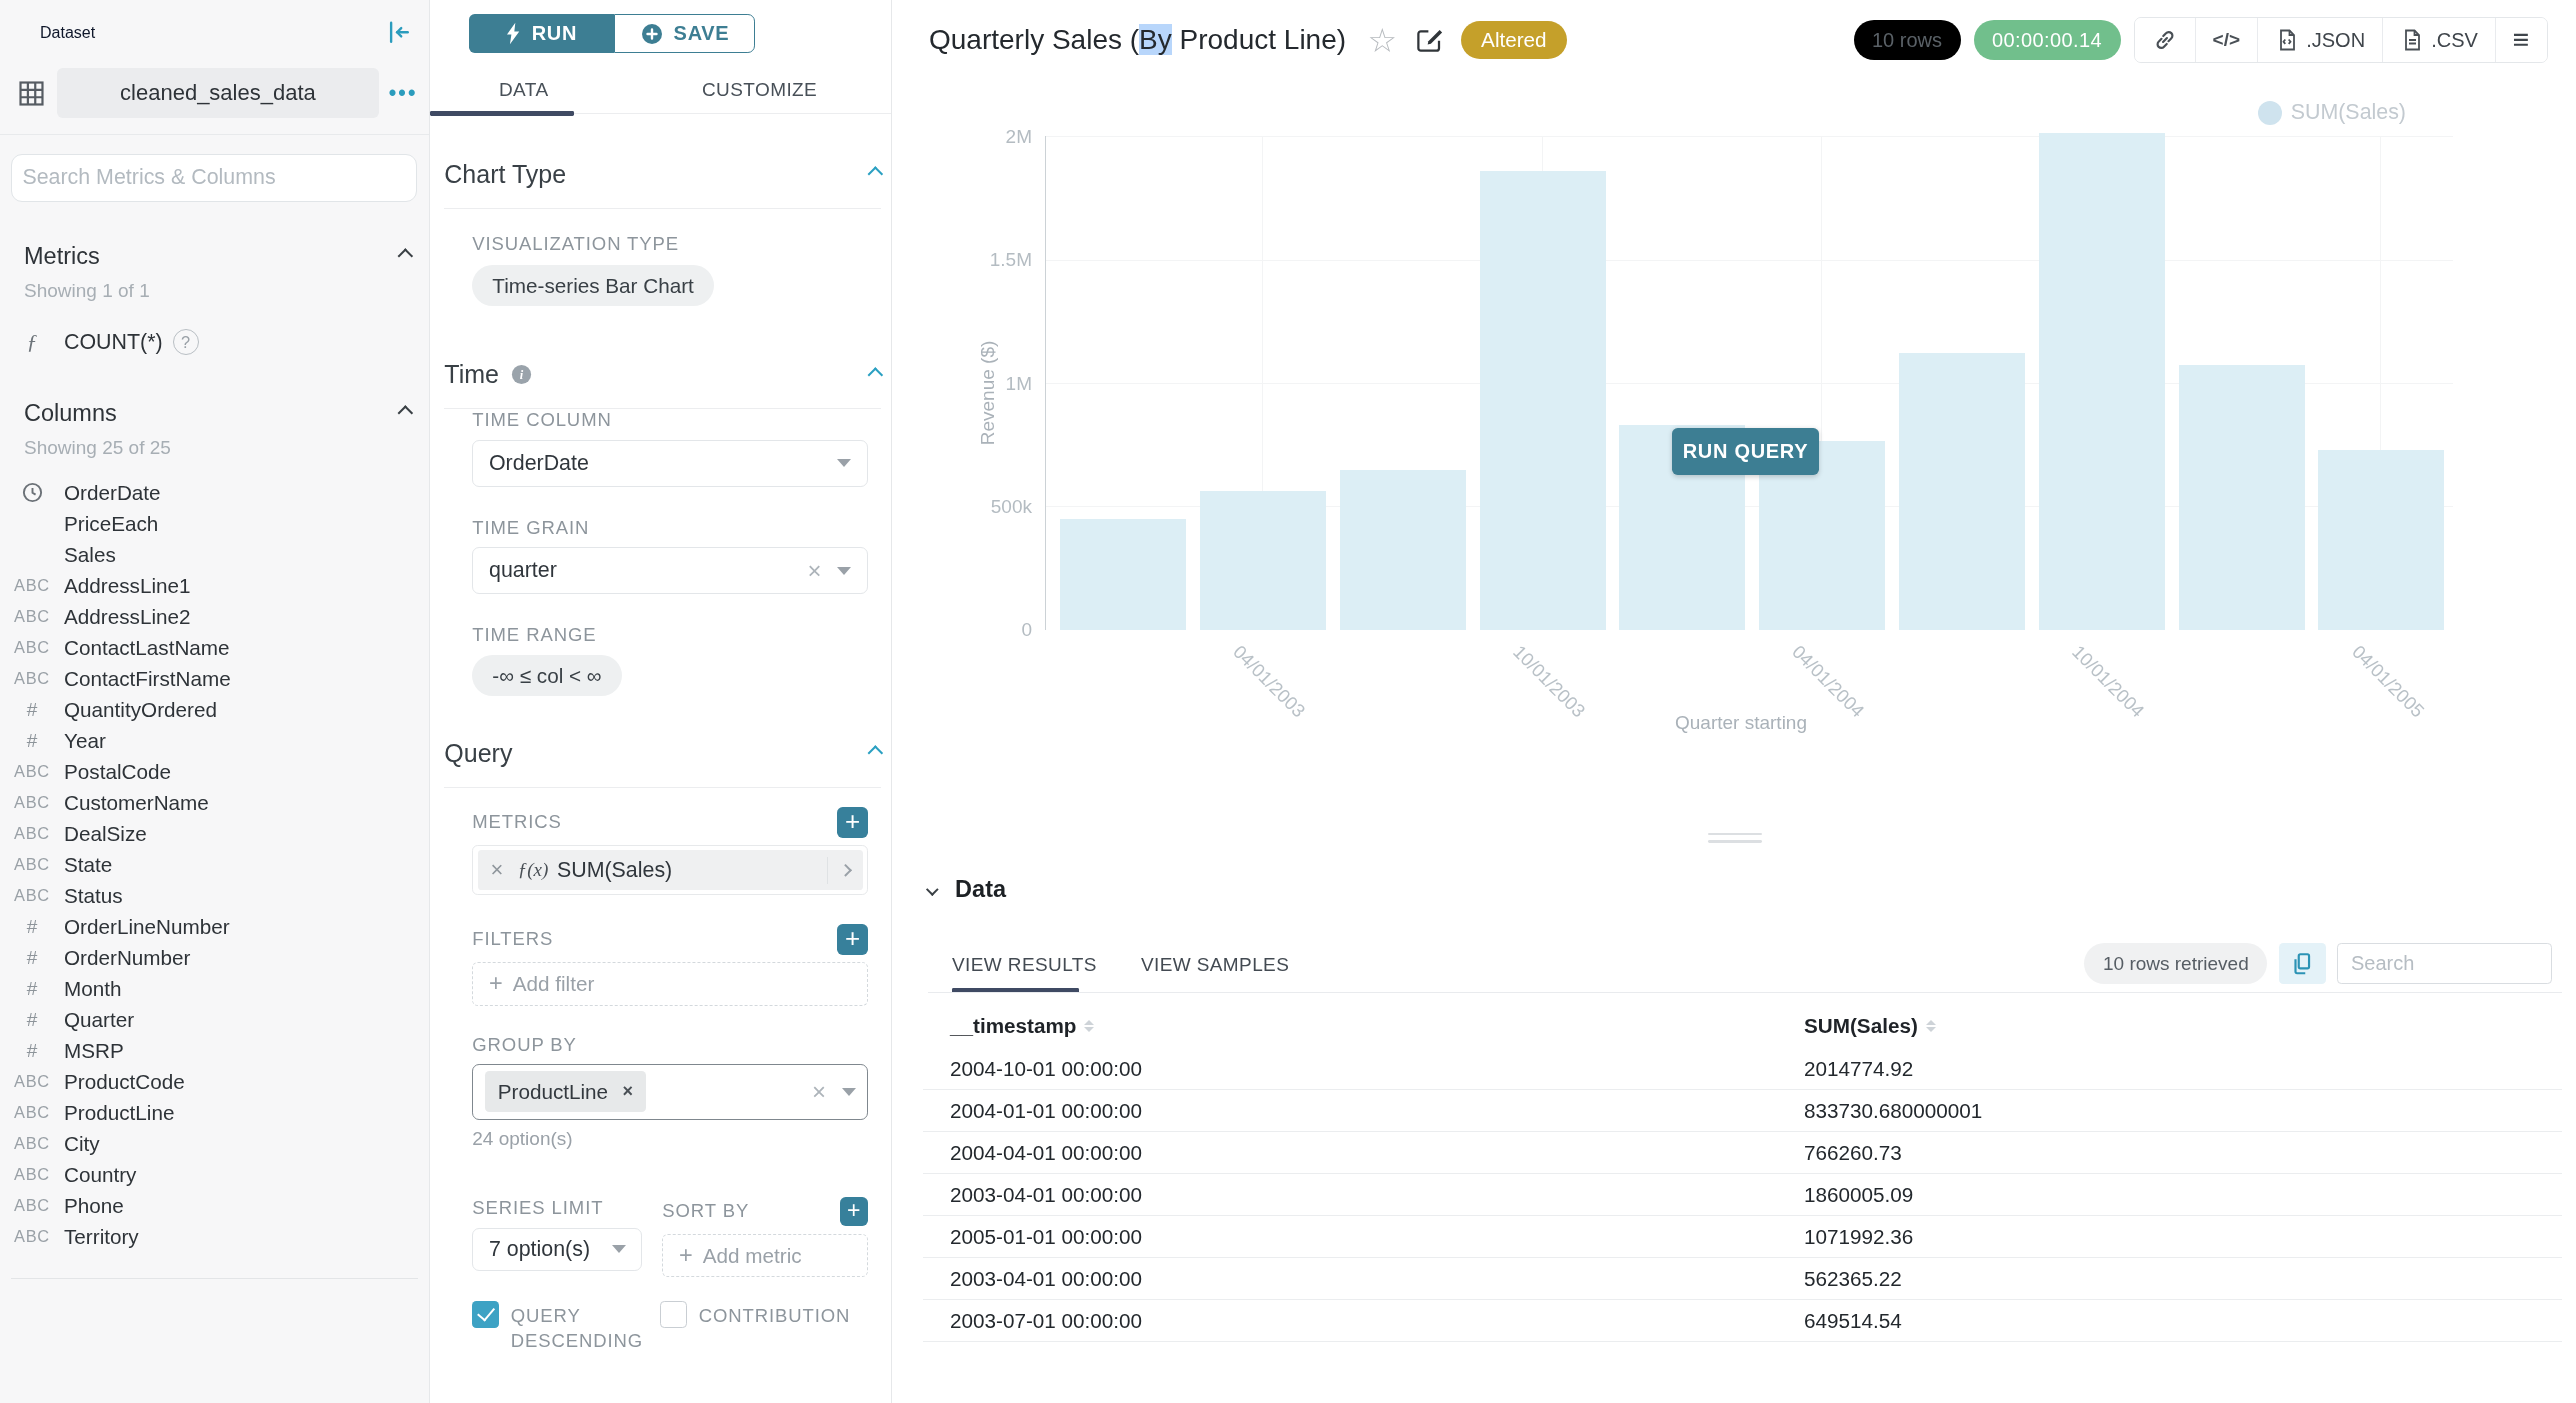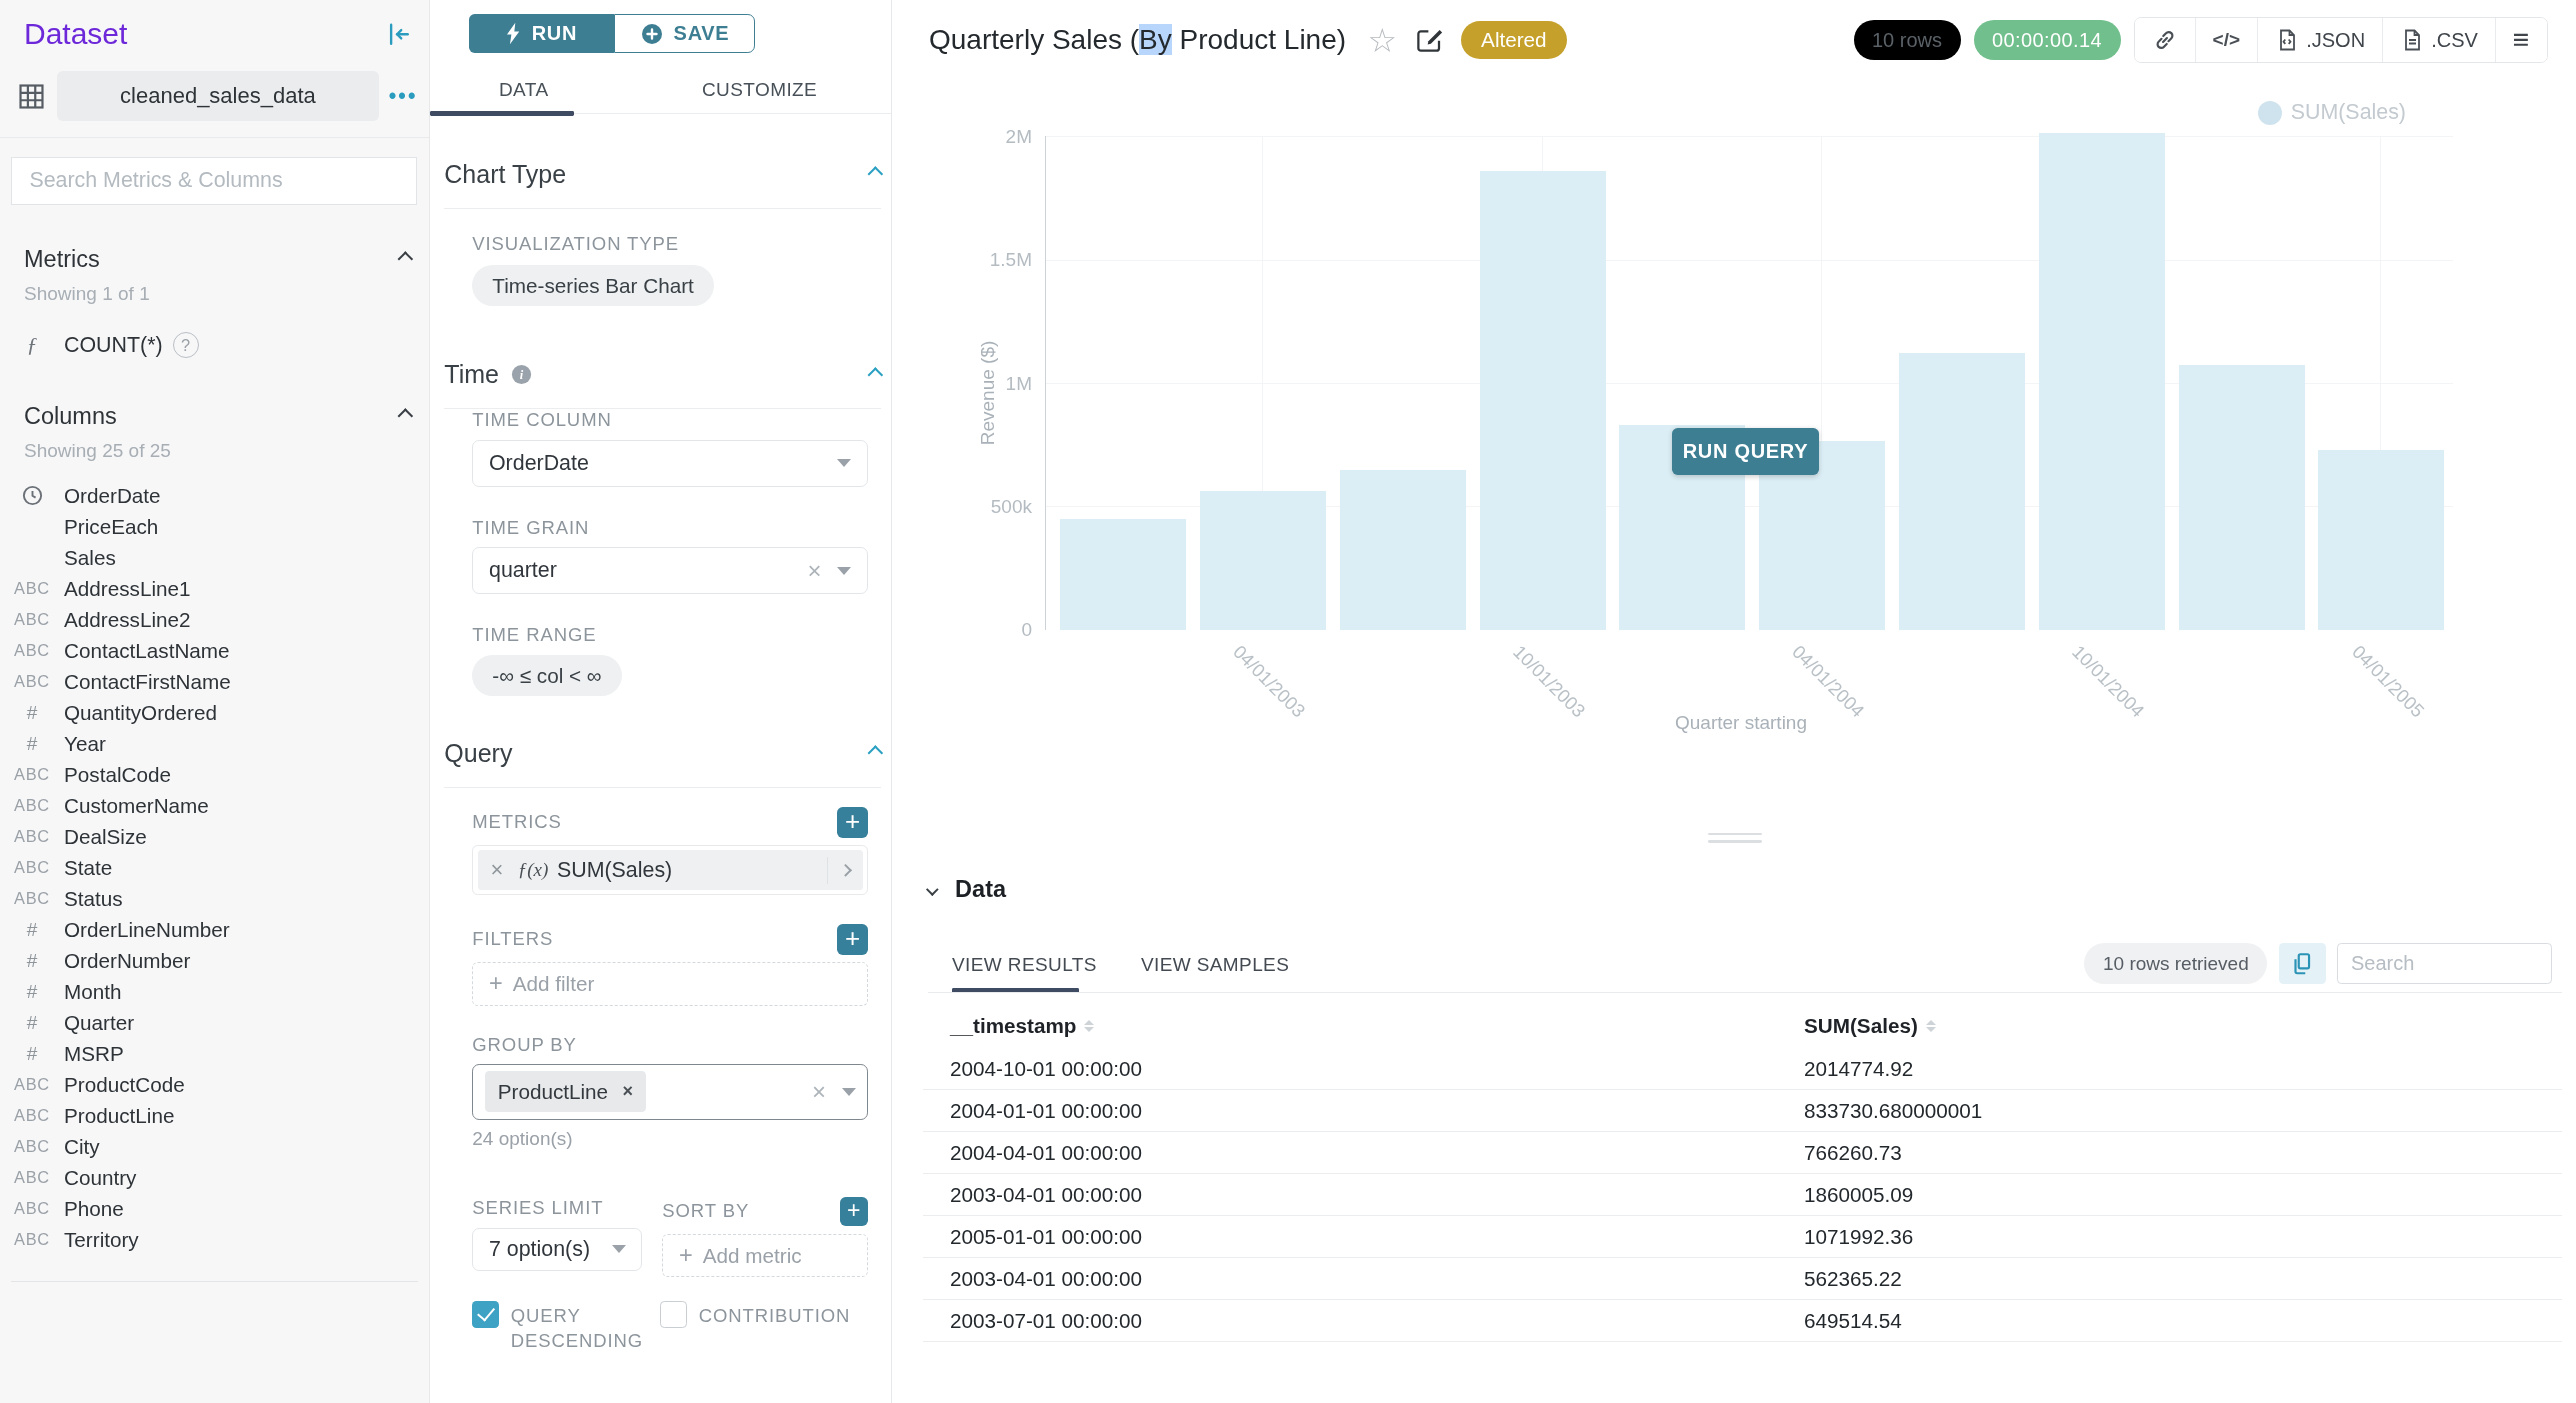--- a/index.html
+++ b/index.html
@@ -3,30 +3,30 @@
 <meta charset="utf-8">
 <style>
   * { margin:0; padding:0; box-sizing:border-box; }
   html,body { width:2576px; height:1404px; overflow:hidden; background:#fff;
     font-family:"Liberation Sans","DejaVu Sans",sans-serif; color:#2e3338; }
   .app { position:relative; width:2576px; height:1404px; display:flex; }
 
   
   .sidebar { width:430px; height:100%; background:#f7f7f8; border-right:1.4px solid #e6e8ea; flex-shrink:0; }
   .ds-head { display:flex; justify-content:space-between; align-items:center; margin:17px 15.7px 0 24px; }
-  .ds-title { font-size:30px; color:#6d28d9; }
+  .ds-title { font-size:16px; color:#0f172a;margin-left:16px; }
   .collapse-btn { width:31px; height:31px; display:flex; align-items:center; justify-content:center; cursor:pointer; }
   .ds-row { display:flex; align-items:center; margin:20px 8.6px 0 13px; }
   .grid-ic { width:37px; display:flex; justify-content:center; }
   .ds-pill { flex:1; height:50px; background:#ebecee; border-radius:5.7px; display:flex; align-items:center;
     justify-content:center; font-size:22px; color:#2e3338; margin:0 7.1px; }
   .ds-dots { color:#2b9cbd; font-size:21.4px; font-weight:bold; letter-spacing:2.1px; padding:0 2.9px; }
   .sb-divider { height:1.4px; background:#e8eaec; margin-top:15.7px; }
   .sb-search { display:block; width:calc(100% - 23px); margin:18.5px 11.4px 0 11.4px; height:48px; border:1.4px solid #e1e5e8;
-    border-radius:0; background:#fff; font-size:21.4px; padding:0 17px; color:#2e3338; outline:none;
+    border-radius:11px; background:#fff; font-size:21.4px; padding:0 10px; color:#2e3338; outline:none;
     font-family:inherit; }
   .sb-search::placeholder { color:#b3bac0; }
   .sec-head { display:flex; justify-content:space-between; align-items:center; margin:41px 18.5px 0 24px; }
   .sec-head .t { font-size:23.5px; color:#2e3338; }
   .count-note { margin:10px 0 0 24px; font-size:19px; color:#a7aeb4; }
   .metric-row { display:flex; align-items:center; margin:24px 0 0 0; height:33px; }
   .icon-col { width:64px; text-align:center; flex-shrink:0; }
   .f-ic { font-family:"Liberation Serif","DejaVu Serif",serif; font-style:italic; font-size:22px; color:#6d747a; }
   .m-label { font-size:21.4px; color:#2e3338; }
   .q-ic { display:inline-flex; width:26px; height:26px; border:1.4px solid #b9bfc4; border-radius:50%;

